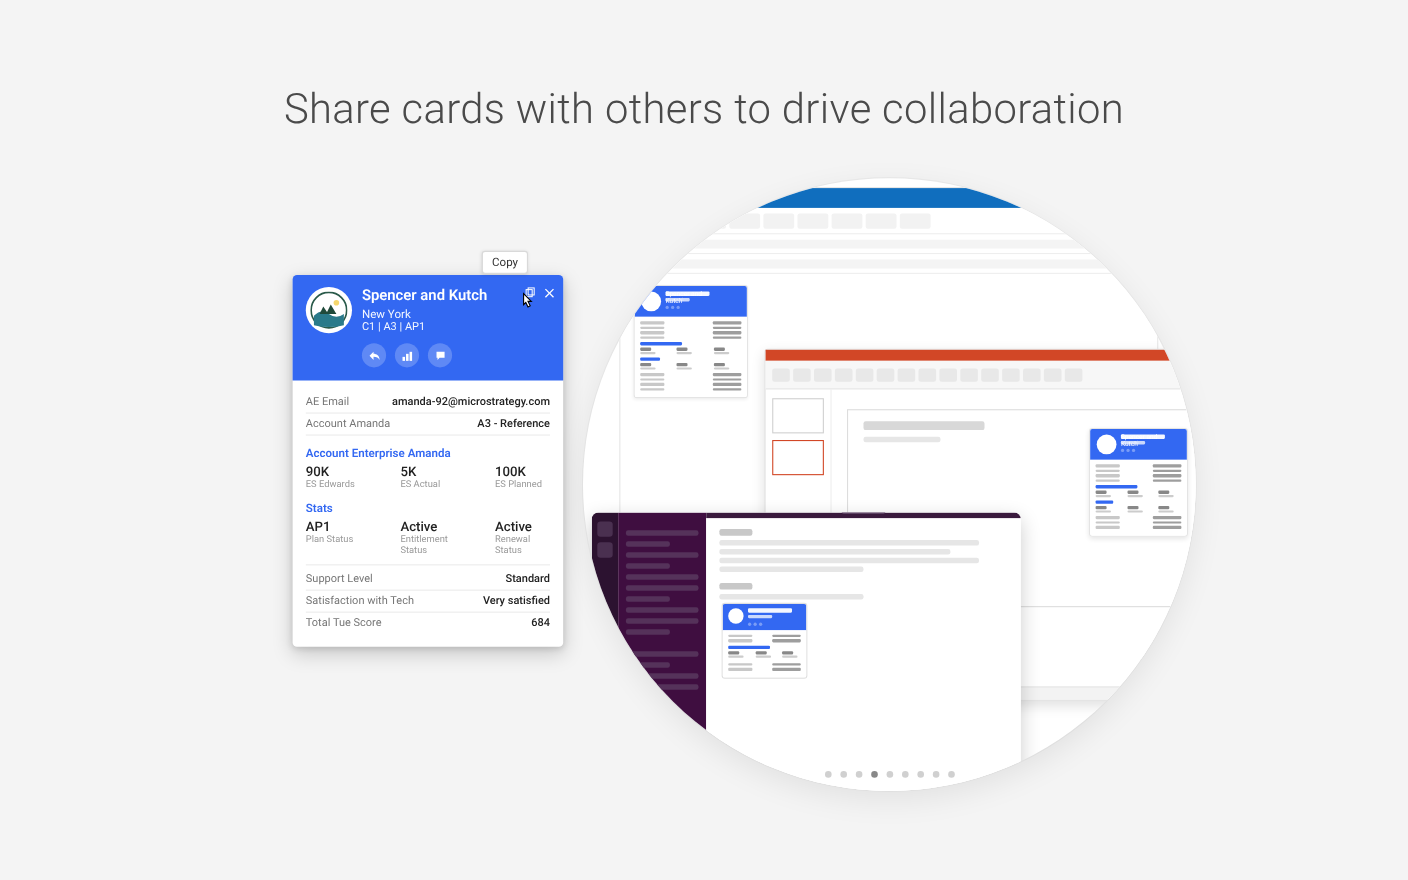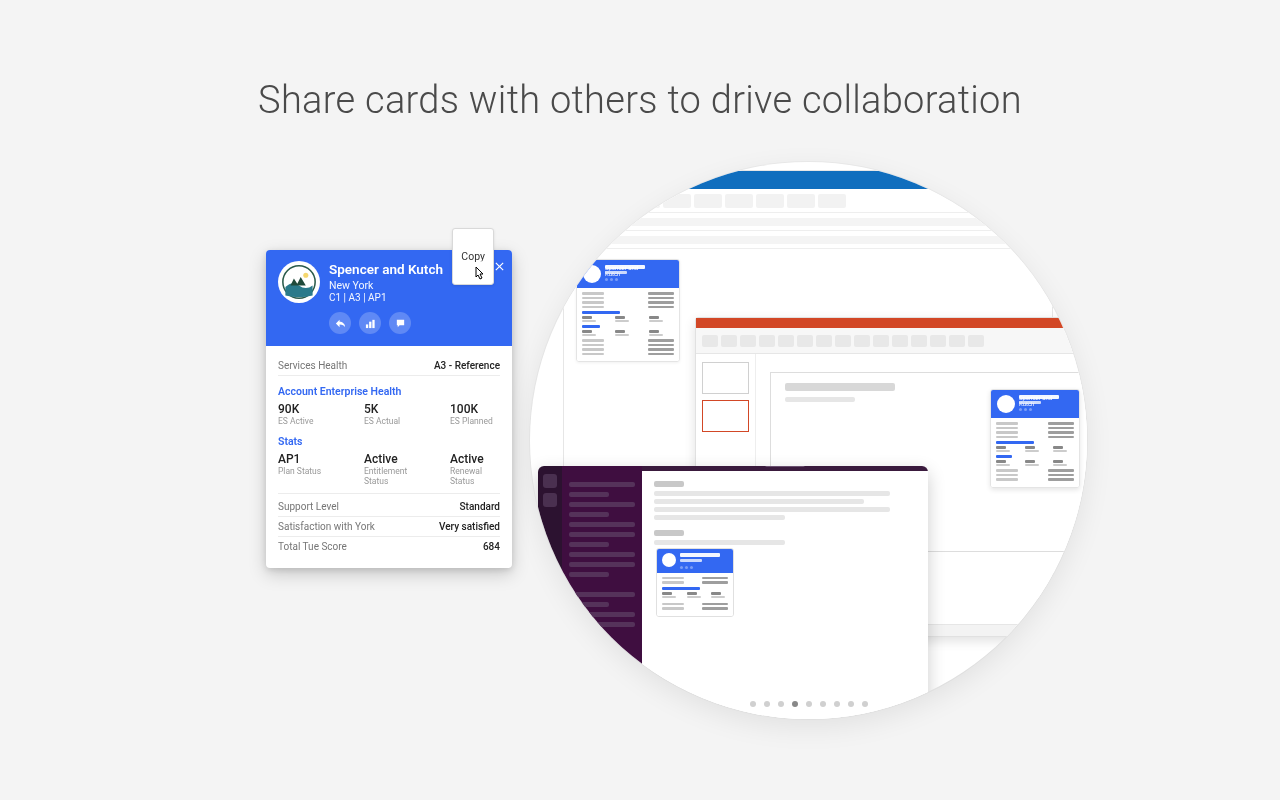--- a/index.html
+++ b/index.html
@@ -57,25 +57,25 @@
   }
   .action-btn svg { width: 11px; height: 11px; fill: #fff; }
   .card-top-controls {
     position: absolute; top: 7px; right: 7px;
     display: flex; gap: 7px; align-items: center;
   }
   .copy-icon, .close-icon { width: 11px; height: 11px; cursor: pointer; }
   .copy-icon svg, .close-icon svg { width: 11px; height: 11px; stroke: #fff; fill: none; }
   .tooltip {
     position: absolute;
-    top: -22px; right: 18px;
+    top: -22px; right: 32px;
     background: #fff;
     border: 1px solid #d9d9d9;
     border-radius: 3px;
-    padding: 21px 8px;
+    padding: 3px 8px;
     font-size: 10.5px;
     color: #333;
     box-shadow: 0 1px 3px rgba(0,0,0,0.1);
   }
   .cursor-pointer {
     position: absolute; top: 15px; right: 25px;
     width: 16px; height: 20px;
     pointer-events: none;
   }
   .card-body { padding: 10px 12px 12px 12px; }
@@ -260,29 +260,33 @@
       </div>
       <div class="action-btn">
         <svg viewBox="0 0 12 12">
             <path d="M2 2 H10 V8 H5 L3 10 V8 H2 Z"></path>
           </svg>
       </div>
     </div>
   </div>
   <div class="card-body">
     <div class="info-row">
-      <span class="info-label">Services Health</span>
+      <span class="info-label">AE Email</span>
+      <span class="info-value">amanda-92@microstrategy.com</span>
+    </div>
+    <div class="info-row">
+      <span class="info-label">Account Amanda</span>
       <span class="info-value">A3 - Reference</span>
     </div>
 
-    <div class="section-title">Account Enterprise Health</div>
+    <div class="section-title">Account Enterprise Amanda</div>
     <div class="stat-row">
       <div class="stat-col">
           <div class="stat-value">90K</div>
-          <div class="stat-label">ES Active</div>
+          <div class="stat-label">ES Edwards</div>
         </div>
       <div class="stat-col">
           <div class="stat-value">5K</div>
           <div class="stat-label">ES Actual</div>
         </div>
       <div class="stat-col">
           <div class="stat-value">100K</div>
           <div class="stat-label">ES Planned</div>
         </div>
     </div>
@@ -302,21 +306,21 @@
           <div class="stat-label">Renewal Status</div>
         </div>
     </div>
 
     <div class="divider"></div>
     <div class="info-row">
       <span class="info-label">Support Level</span>
       <span class="info-value">Standard</span>
     </div>
     <div class="info-row">
-      <span class="info-label">Satisfaction with York</span>
+      <span class="info-label">Satisfaction with Tech</span>
       <span class="info-value">Very satisfied</span>
     </div>
     <div class="info-row" style="border-bottom:none;">
       <span class="info-label">Total Tue Score</span>
       <span class="info-value">684</span>
     </div>
   </div>
 </div>
 
 <div class="circle-wrap">

